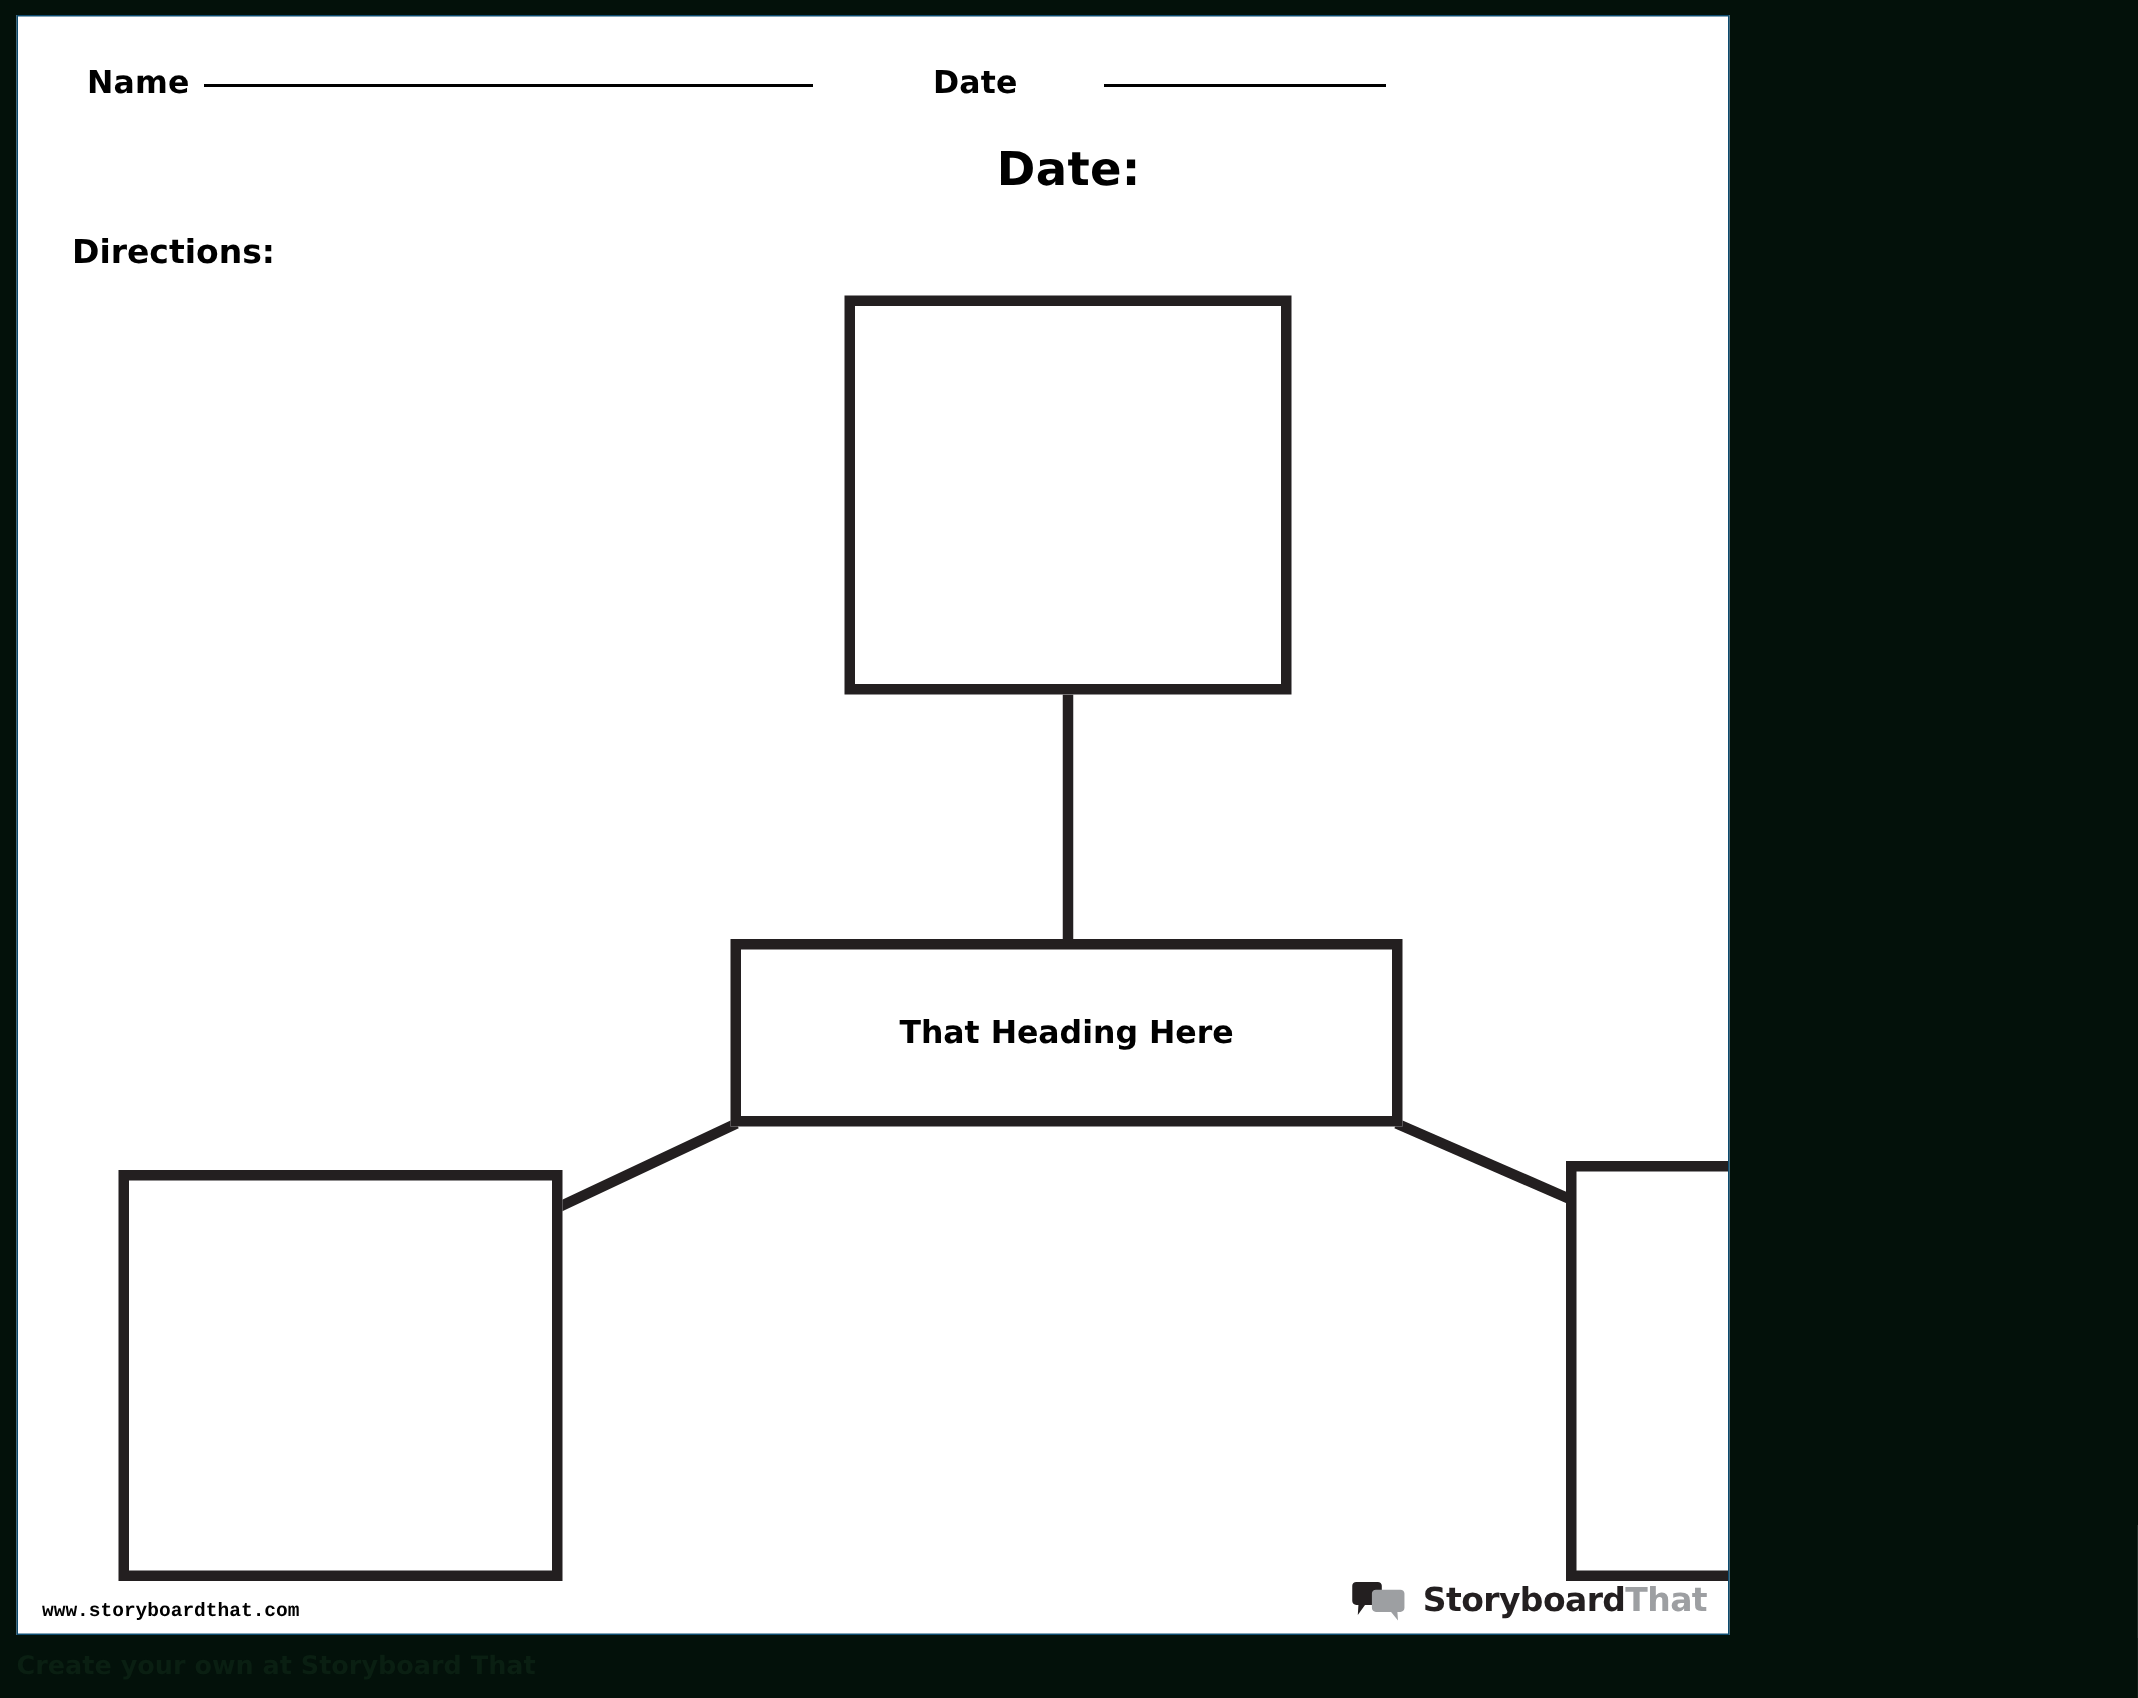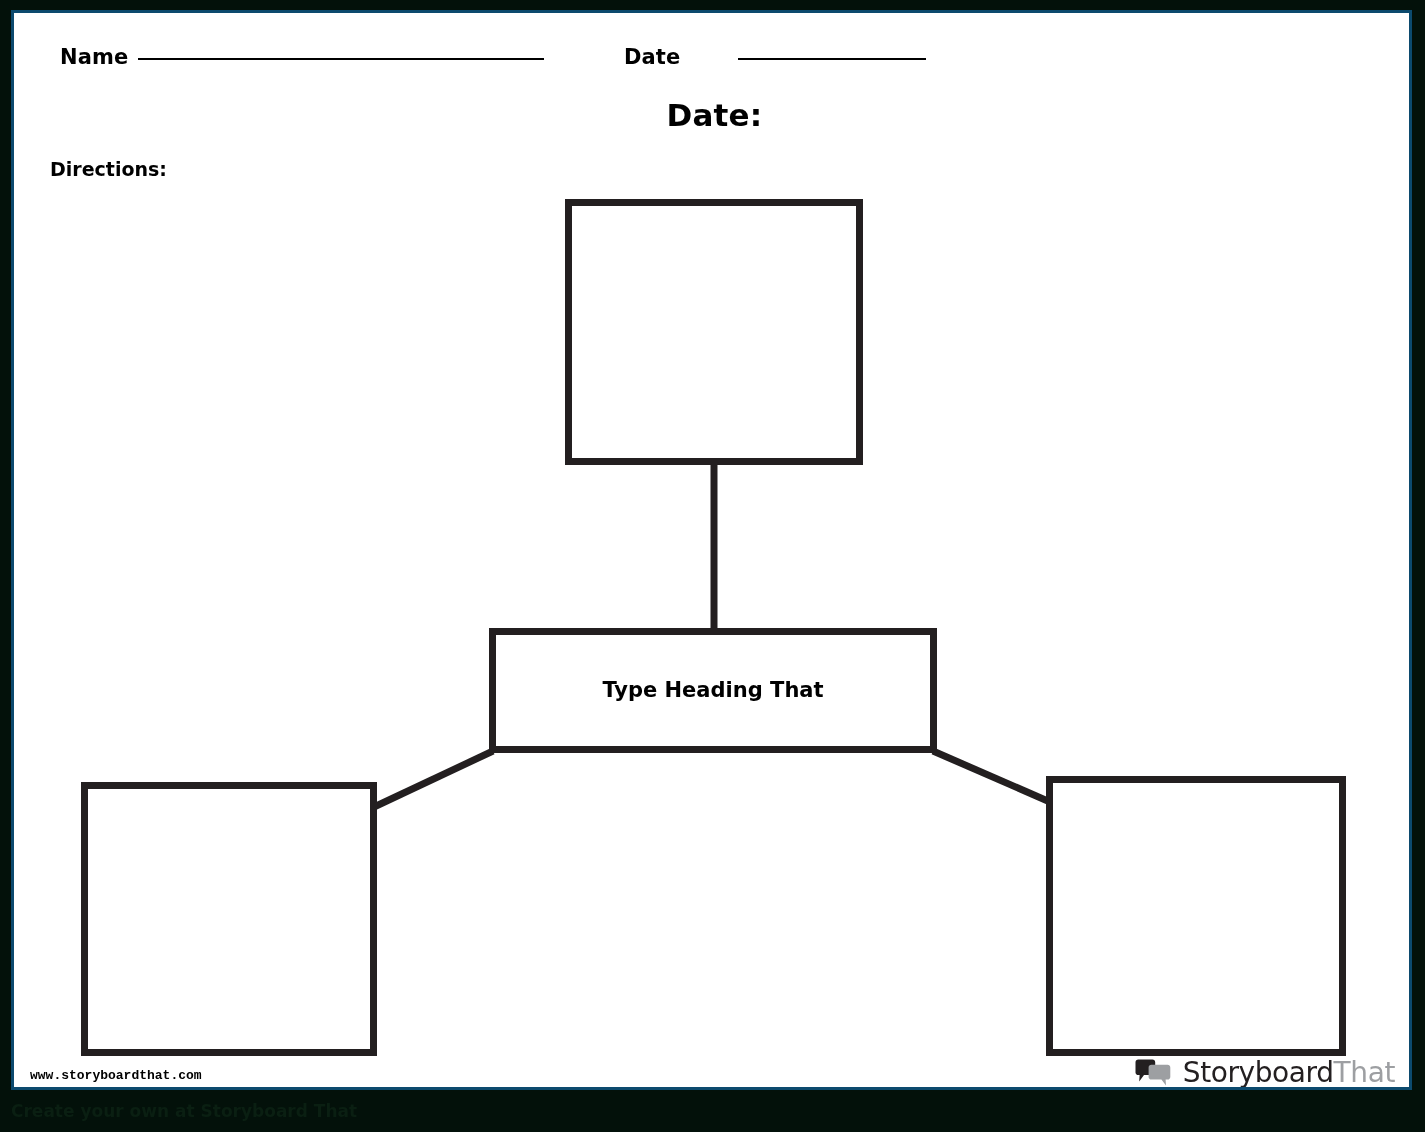--- a/index.html
+++ b/index.html
@@ -19,24 +19,24 @@
     position: relative;
     width: 1425px;
     height: 1132px;
     background: #03110a;
   }
 
   #page {
     position: absolute;
     left: 11px;
     top: 10px;
-    width: 1401px;
+    width: 1142px;
     height: 1080px;
     background: #ffffff;
-    border: 3px solid #0c4a6e;
+    border: 1px solid #0c4a6e;
     box-sizing: border-box;
     overflow: hidden;
   }
 
   
   .field-row {
     position: absolute;
     display: flex;
     align-items: baseline;
     white-space: nowrap;
@@ -75,21 +75,21 @@
     color: #000000;
     letter-spacing: 0.2px;
   }
 
   
   #directions-label {
     position: absolute;
     left: 36px;
     top: 145px;
     font-family: "DejaVu Sans", sans-serif;
-    font-size: 19px;
+    font-size: 22px;
     font-weight: 700;
     color: #000000;
   }
 
   
   #diagram {
     position: absolute;
     left: 0;
     top: 0;
     width: 1401px;
@@ -173,22 +173,22 @@
     top: 1043px;
     display: flex;
     align-items: center;
     gap: 9px;
   }
   #logo-bubbles {
     display: block;
   }
   #logo-wordmark {
     font-family: "DejaVu Sans", sans-serif;
-    font-size: 28px;
-    font-weight: 400;
+    font-size: 22px;
+    font-weight: 700;
     letter-spacing: -0.4px;
     white-space: nowrap;
   }
   .wm-dark { color: #231f20; }
   .wm-gray { color: #9d9fa2; }
 
   
   #promo-strip {
     position: absolute;
     left: 0;
@@ -238,21 +238,21 @@
         <line x1="479" y1="738" x2="360" y2="794" stroke="#231f20" stroke-width="7"></line>
 
         <line x1="919" y1="738" x2="1036" y2="789" stroke="#231f20" stroke-width="7"></line>
       </svg>
 
       <div class="node-box" id="node-top">
         <span class="node-label"></span>
       </div>
 
       <div class="node-box" id="node-heading">
-        <span class="node-label">Type Heading That</span>
+        <span class="node-label">That Heading Here</span>
       </div>
 
       <div class="node-box" id="node-bottom-left">
         <span class="node-label"></span>
       </div>
 
       <div class="node-box" id="node-bottom-right">
         <span class="node-label"></span>
       </div>
 

